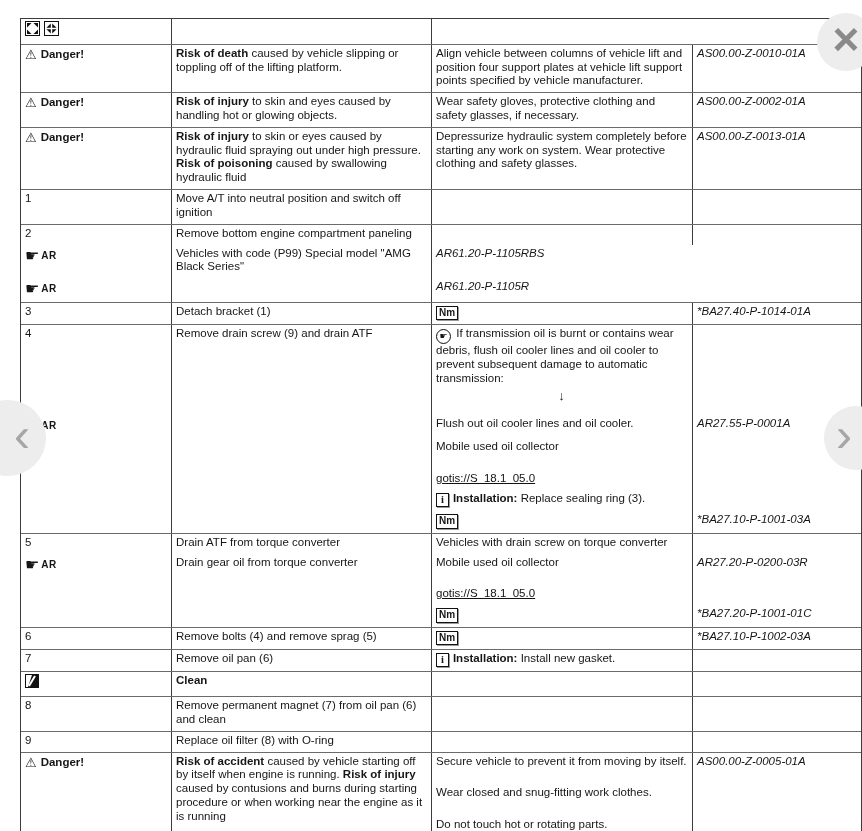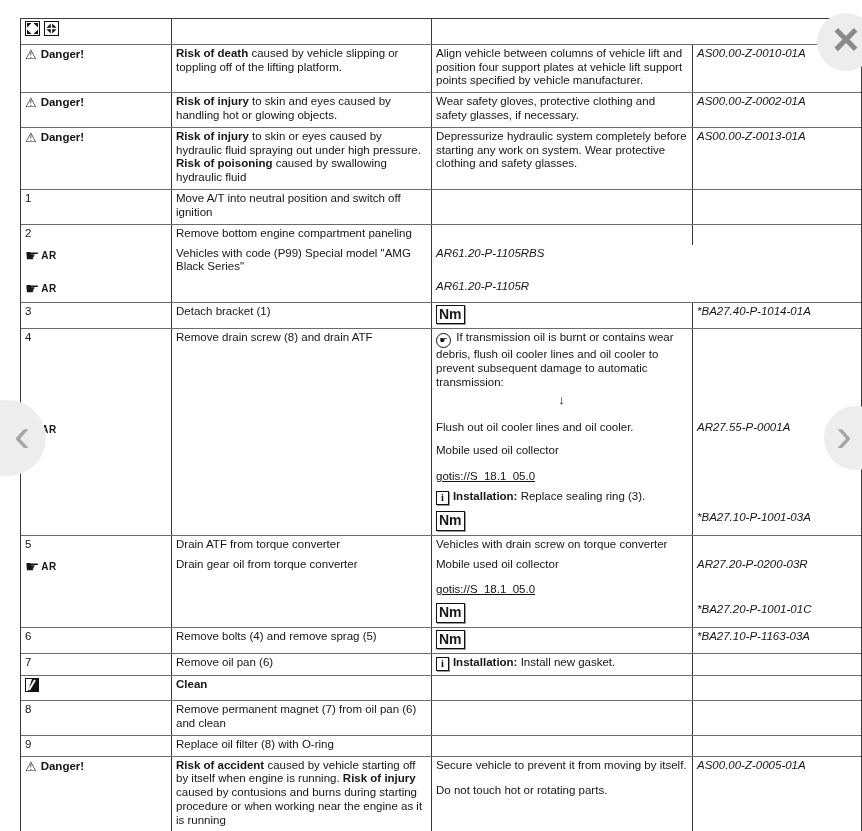--- a/index.html
+++ b/index.html
@@ -12,31 +12,31 @@
   #wis-table{
     position:absolute;left:20px;top:18px;width:840px;
     border:1px solid #3c3c3c;border-bottom:2px solid #141414;
     background:#fff;
   }
   .tr{display:grid;grid-template-columns:151px 260px 261px 166px;}
   .tr.sep{border-top:1px solid #6b6b6b;}
   .td{border-right:1px solid #3c3c3c;padding:2px 5px 4px 4px;min-height:14px;}
   .td.c3{border-right:none;font-style:italic;}
   .p{line-height:1.2;margin:0;}
-  .p + .p{margin-top:12px;}
+  .p + .p{margin-top:18px;}
   .p.ctr{text-align:center;margin:2px 0 7px;}
   b{font-weight:bold;}
   
   .dgr{font-size:13px;margin-right:4px;vertical-align:-1px;}
   .ar{display:inline-flex;align-items:center;gap:2px;margin-top:1px;}
   .ar .hand{font-size:16px;line-height:1;}
   .ar b{font-size:10px;letter-spacing:.5px;}
   .boxi{display:inline-block;border:1px solid #111;box-shadow:1px 1px 0 #9a9a9a;
         font-weight:bold;background:#fff;vertical-align:-1px;margin-right:4px;}
-  .nm{font-size:14px;line-height:1.25;padding:0 2px;}
+  .nm{font-size:10px;line-height:1.25;padding:0 2px;}
   .info{font-family:"Liberation Serif", serif;font-size:10.5px;line-height:1.15;padding:0 4px;}
   .note{display:inline-block;width:13px;height:13px;border:1.4px solid #111;border-radius:50%;
         font-size:9px;line-height:12px;text-align:center;vertical-align:-2px;margin-right:2px;}
   .adn{font-size:13px;}
   .svgi{display:inline-block;vertical-align:-3px;margin-right:4px;}
   .lnk{color:#131313;text-decoration:underline;cursor:pointer;}
   
   .navbtn{position:absolute;border-radius:50%;background:#ededed;
           display:flex;align-items:center;justify-content:center;
           color:#8f8f8f;z-index:5;cursor:pointer;user-select:none;}
@@ -164,21 +164,21 @@
       </div>
       <div class="td c3">
         <div class="p"><span>*BA27.40-P-1014-01A</span></div>
       </div>
     </div>
     <div class="tr sep">
       <div class="td c0">
         <div class="p"><span>4</span></div>
       </div>
       <div class="td c1">
-        <div class="p"><span>Remove drain screw (8) and drain ATF</span></div>
+        <div class="p"><span>Remove drain screw (9) and drain ATF</span></div>
       </div>
       <div class="td c2">
         <div class="p"><span class="note">☛</span><span> If transmission oil is burnt or contains wear debris, flush oil cooler lines and oil cooler to prevent subsequent damage to automatic transmission:</span></div>
         <div class="p ctr"><span class="adn">↓</span></div>
       </div>
       <div class="td c3"></div>
     </div>
     <div class="tr">
       <div class="td c0">
         <div class="p"><span class="ar">
@@ -265,21 +265,21 @@
       <div class="td c0">
         <div class="p"><span>6</span></div>
       </div>
       <div class="td c1">
         <div class="p"><span>Remove bolts (4) and remove sprag (5)</span></div>
       </div>
       <div class="td c2">
         <div class="p"><span class="boxi nm">Nm</span></div>
       </div>
       <div class="td c3">
-        <div class="p"><span>*BA27.10-P-1163-03A</span></div>
+        <div class="p"><span>*BA27.10-P-1002-03A</span></div>
       </div>
     </div>
     <div class="tr sep">
       <div class="td c0">
         <div class="p"><span>7</span></div>
       </div>
       <div class="td c1">
         <div class="p"><span>Remove oil pan (6)</span></div>
       </div>
       <div class="td c2">
@@ -323,20 +323,21 @@
     </div>
     <div class="tr sep">
       <div class="td c0">
         <div class="p"><span class="dgr">⚠</span><b>Danger!</b></div>
       </div>
       <div class="td c1">
         <div class="p"><b>Risk of accident</b><span> caused by vehicle starting off by itself when engine is running.  </span><b>Risk of injury</b><span> caused by contusions and burns during starting procedure or when working near the engine as it is running</span></div>
       </div>
       <div class="td c2">
         <div class="p"><span>Secure vehicle to prevent it from moving by itself.</span></div>
+        <div class="p"><span>Wear closed and snug-fitting work clothes.</span></div>
         <div class="p"><span>Do not touch hot or rotating parts.</span></div>
       </div>
       <div class="td c3">
         <div class="p"><span>AS00.00-Z-0005-01A</span></div>
       </div>
     </div>
     <div class="tr">
       <div class="td c0">
         <div class="p"><span>11</span></div>
       </div>

